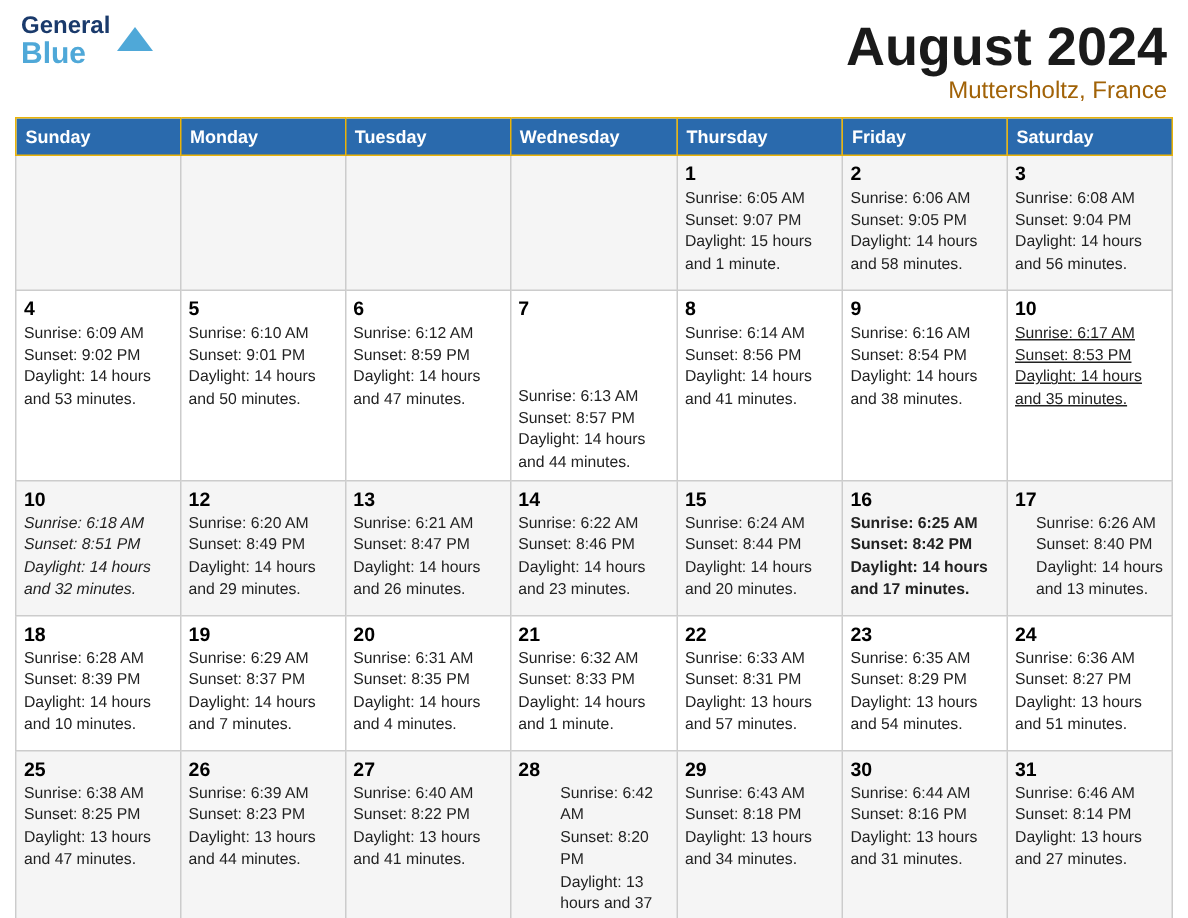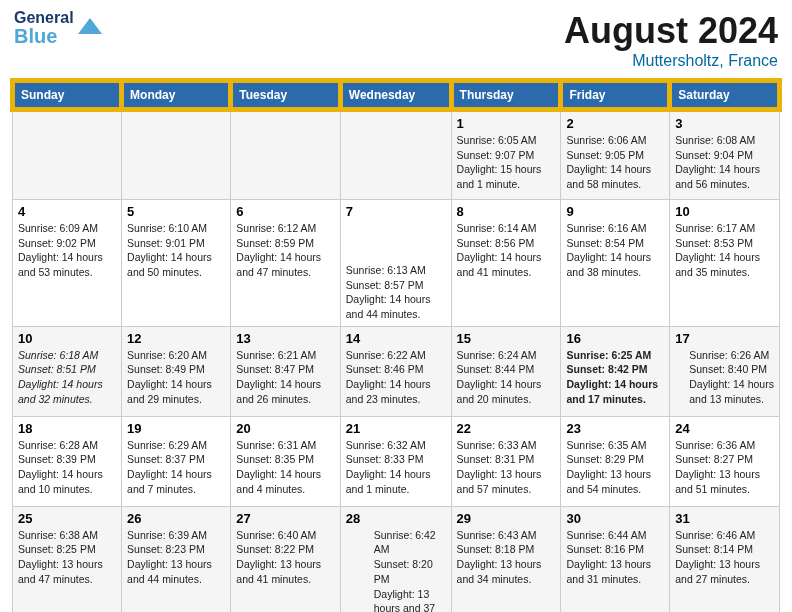--- a/index.html
+++ b/index.html
@@ -25,35 +25,35 @@
     .title-block {
       text-align: right;
     }
     .title-block .month-year {
       font-size: 36px;
       font-weight: bold;
       color: #1a1a1a;
     }
     .title-block .location {
       font-size: 16px;
-      color: #0369a1;
+      color: #a16207;
     }
     table {
       width: 100%;
       border-collapse: collapse;
       font-size: 11px;
     }
     thead tr th {
       background-color: #2a6aad;
       color: #fff;
       text-align: left;
       padding: 5px 6px;
       font-size: 12px;
       font-weight: bold;
-      border: 5px solid #eab308;
+      border: 1px solid #eab308;
     }
     tbody tr td {
       border: 1px solid #ccc;
       vertical-align: top;
       padding: 4px 5px;
       width: 113px;
       min-height: 80px;
       height: 90px;
     }
     tbody tr:nth-child(odd) td {
@@ -167,21 +167,21 @@
 Daylight: 14 hours and 41 minutes.</div>
         </td>
         <td>
           <span class="day-number">9</span>
           <div class="day-info" style="white-space: pre-line;">Sunrise: 6:16 AM
 Sunset: 8:54 PM
 Daylight: 14 hours and 38 minutes.</div>
         </td>
         <td>
           <span class="day-number">10</span>
-          <div class="day-info" style="white-space: pre-line;">Sunrise: 6:17 AM
+          <div class="day-info" style="white-space: pre-line; text-decoration: underline;">Sunrise: 6:17 AM
 Sunset: 8:53 PM
 Daylight: 14 hours and 35 minutes.</div>
         </td>
       </tr>
       <tr>
         <td>
           <span class="day-number">10</span>
           <div class="day-info" style="white-space: pre-line; font-style: italic;">Sunrise: 6:18 AM
 Sunset: 8:51 PM
 Daylight: 14 hours and 32 minutes.</div>

